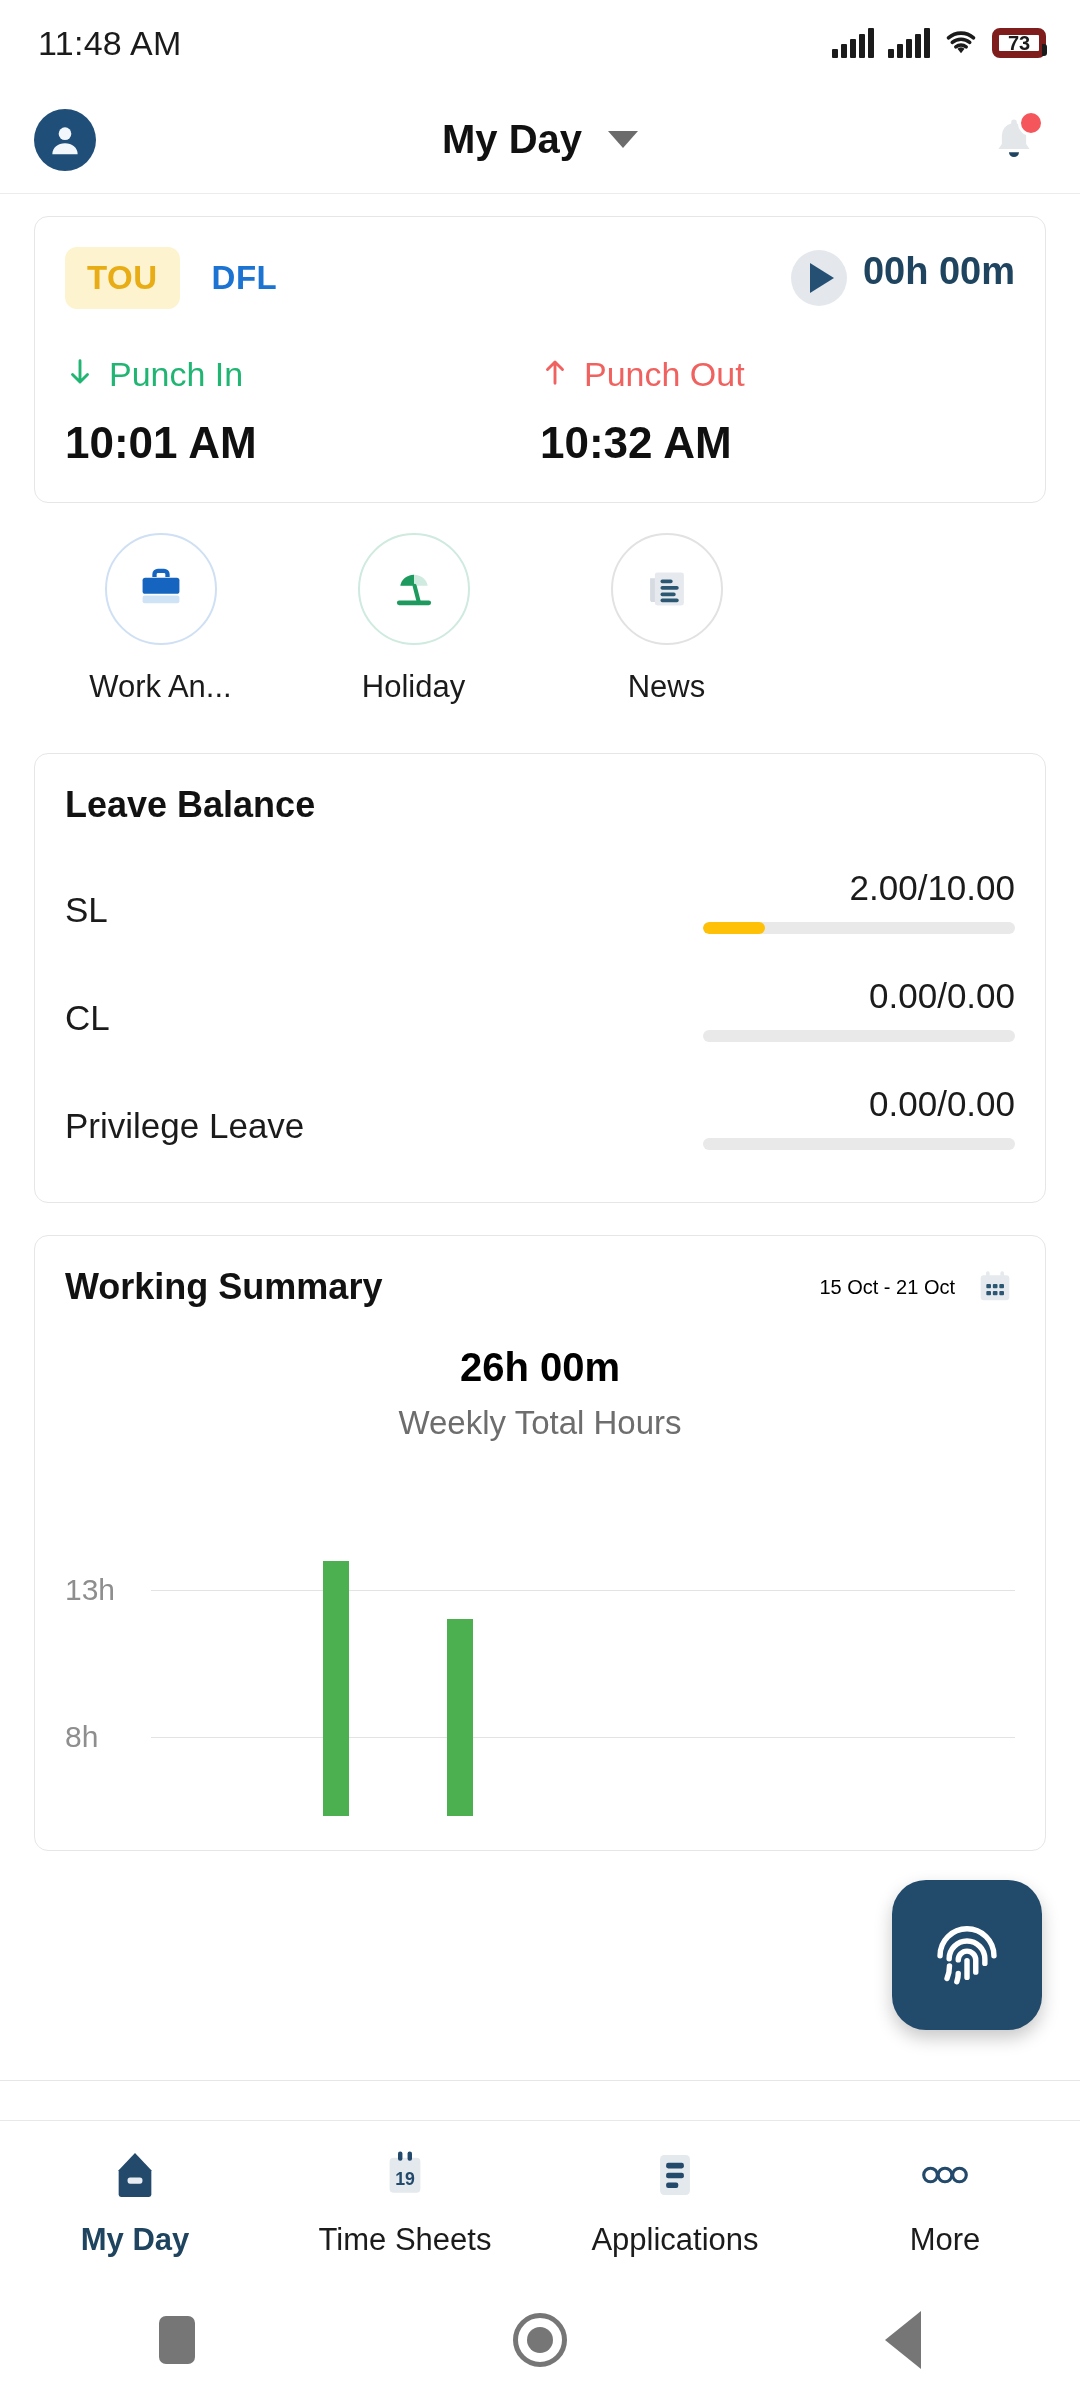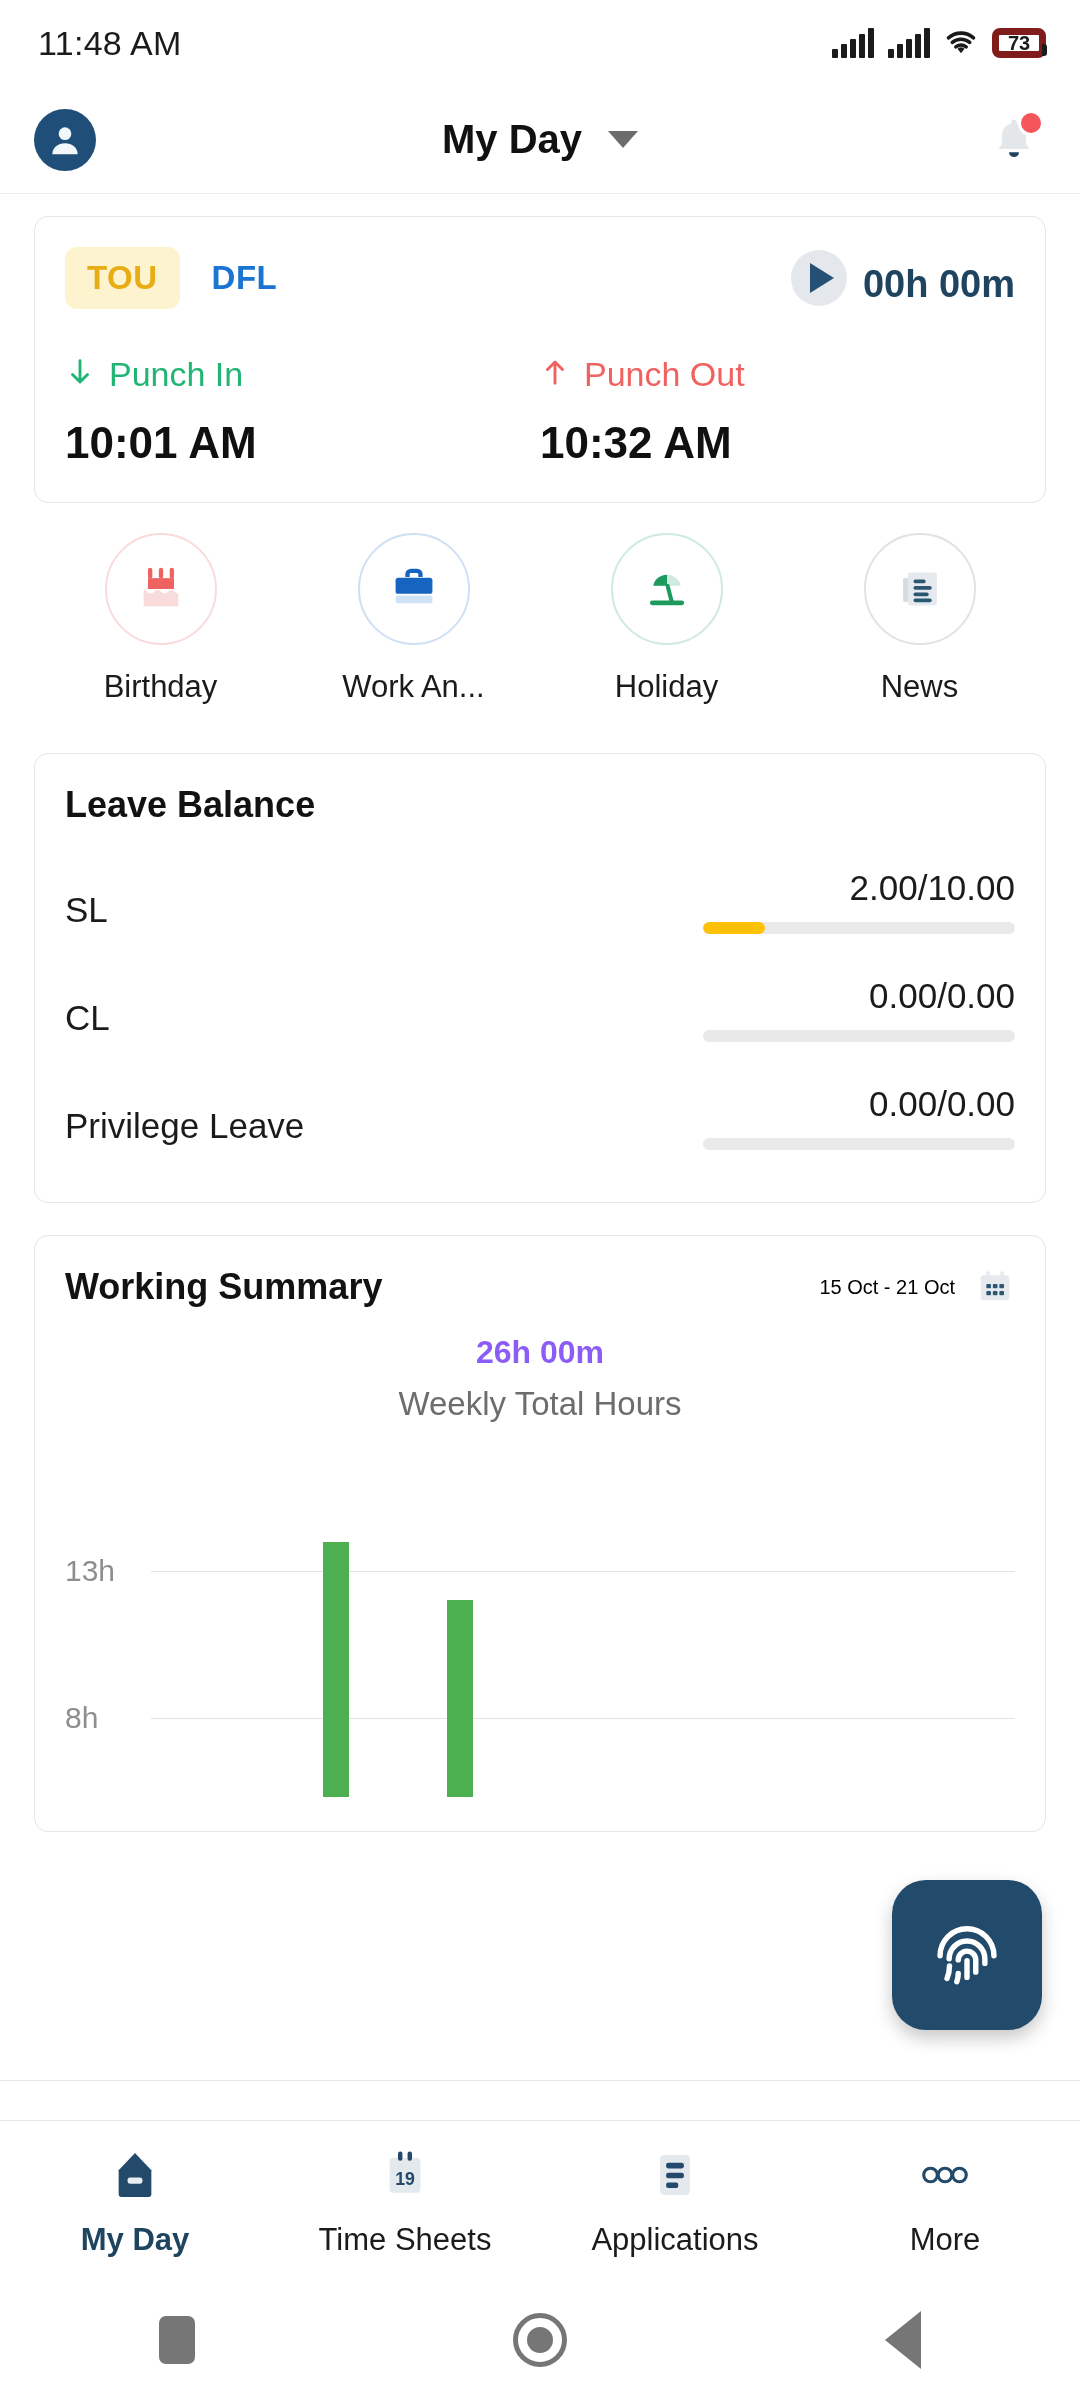--- a/index.html
+++ b/index.html
@@ -61,21 +61,21 @@
     margin-top:22px; padding:30px 30px 34px;
   }
 
   
   .punch-top { display:flex; align-items:center; }
   .chip-tou {
     background:#fdf3cf; color:#e8ac15; font-size:33px; font-weight:bold;
     padding:12px 22px; border-radius:12px; letter-spacing:.5px;
   }
   .chip-dfl { color:#1b73d2; font-size:33px; font-weight:bold; margin-left:32px; letter-spacing:.5px;}
-  .timer-wrap { margin-left:auto; display:flex; align-items:flex-end; gap:16px; }
+  .timer-wrap { margin-left:auto; display:flex; align-items:flex-start; gap:16px; }
   .play-btn {
     width:56px;height:56px;border-radius:50%;background:#e4e8ec;
     display:flex;align-items:center;justify-content:center;
   }
   .play-tri { width:0;height:0;border-top:15px solid transparent;border-bottom:15px solid transparent;
               border-left:24px solid #265073; margin-left:6px; }
   .timer-text { font-size:38px; font-weight:bold; color:#1f4460; }
 
   .punch-grid { display:flex; margin-top:46px; }
   .punch-col { width:50%; }
@@ -103,21 +103,21 @@
   .leave-name { font-size:35px; color:#1b1b1b; flex:0 0 auto; padding-bottom:4px; }
   .leave-right { margin-left:auto; width:312px; }
   .leave-value { font-size:35px; color:#1b1b1b; text-align:right; }
   .leave-track { height:12px; background:#e9e9e9; border-radius:6px; margin-top:14px; overflow:hidden; }
   .leave-fill { height:100%; background:#ffc107; border-radius:6px; }
 
   
   .ws-head { display:flex; align-items:center; }
   .ws-range { margin-left:auto; display:flex; align-items:center; gap:20px; }
   .ws-range-text { font-size:20px; color:#000000; font-weight:500; }
-  .ws-total { font-size:32px; font-weight:bold; color:#8b5cf6; text-align:center; margin-top:26px; }
+  .ws-total { font-size:40px; font-weight:bold; color:#000000; text-align:center; margin-top:37px; }
   .ws-sub { font-size:33px; color:#6d6d6d; text-align:center; margin-top:14px; }
 
   .chart { position:relative; height:330px; margin-top:44px; }
   .chart-inner { position:absolute; left:86px; right:0; top:0; bottom:0; }
   .gridline { position:absolute; left:0; right:0; height:1px; background:#e3e3e3; }
   .ytick { position:absolute; left:0; font-size:30px; color:#8e8e8e; transform:translateY(-50%); }
   .bars { position:absolute; left:0; right:0; top:0; bottom:0; display:flex; }
   .bar-slot { flex:1; position:relative; }
   .bar { position:absolute; bottom:0; left:50%; transform:translateX(-50%);
          width:26px; background:#4caf50; }
@@ -237,30 +237,20 @@
           </svg>
           <span>Punch Out</span>
         </div>
         <div class="punch-time">10:32 AM</div>
       </div>
     </div>
   </div>
 
   <div class="quick-row">
 
-    <div class="quick-item">
-      <div class="quick-circle qc-birthday">
-        <svg width="52" height="52" viewBox="0 0 24 24">
-          <path d="M7 3.2v3M12 3.2v3M17 3.2v3" stroke="#f0625f" stroke-width="2" stroke-linecap="round"></path>
-          <rect x="6" y="7" width="12" height="5" fill="#f0625f"></rect>
-          <path d="M4 12.5c1.6 0 1.6 1.6 3.2 1.6s1.6-1.6 3.2-1.6 1.6 1.6 3.2 1.6 1.6-1.6 3.2-1.6 1.6 1.6 3.2 1.6V20H4z" fill="#fadbdb"></path>
-        </svg>
-      </div>
-      <div class="quick-label">Birthday</div>
-    </div>
 
     <div class="quick-item">
       <div class="quick-circle qc-work">
         <svg width="52" height="52" viewBox="0 0 24 24">
           <path d="M9 6.5V5.2A1.6 1.6 0 0 1 10.6 3.6h2.8A1.6 1.6 0 0 1 15 5.2v1.3" stroke="#1565c0" stroke-width="2" fill="none"></path>
           <rect x="3.5" y="6.8" width="17" height="7.4" rx="1.2" fill="#1565c0"></rect>
           <rect x="3.5" y="15" width="17" height="3.6" rx="1" fill="#cfe3f7"></rect>
         </svg>
       </div>
       <div class="quick-label">Work An...</div>

